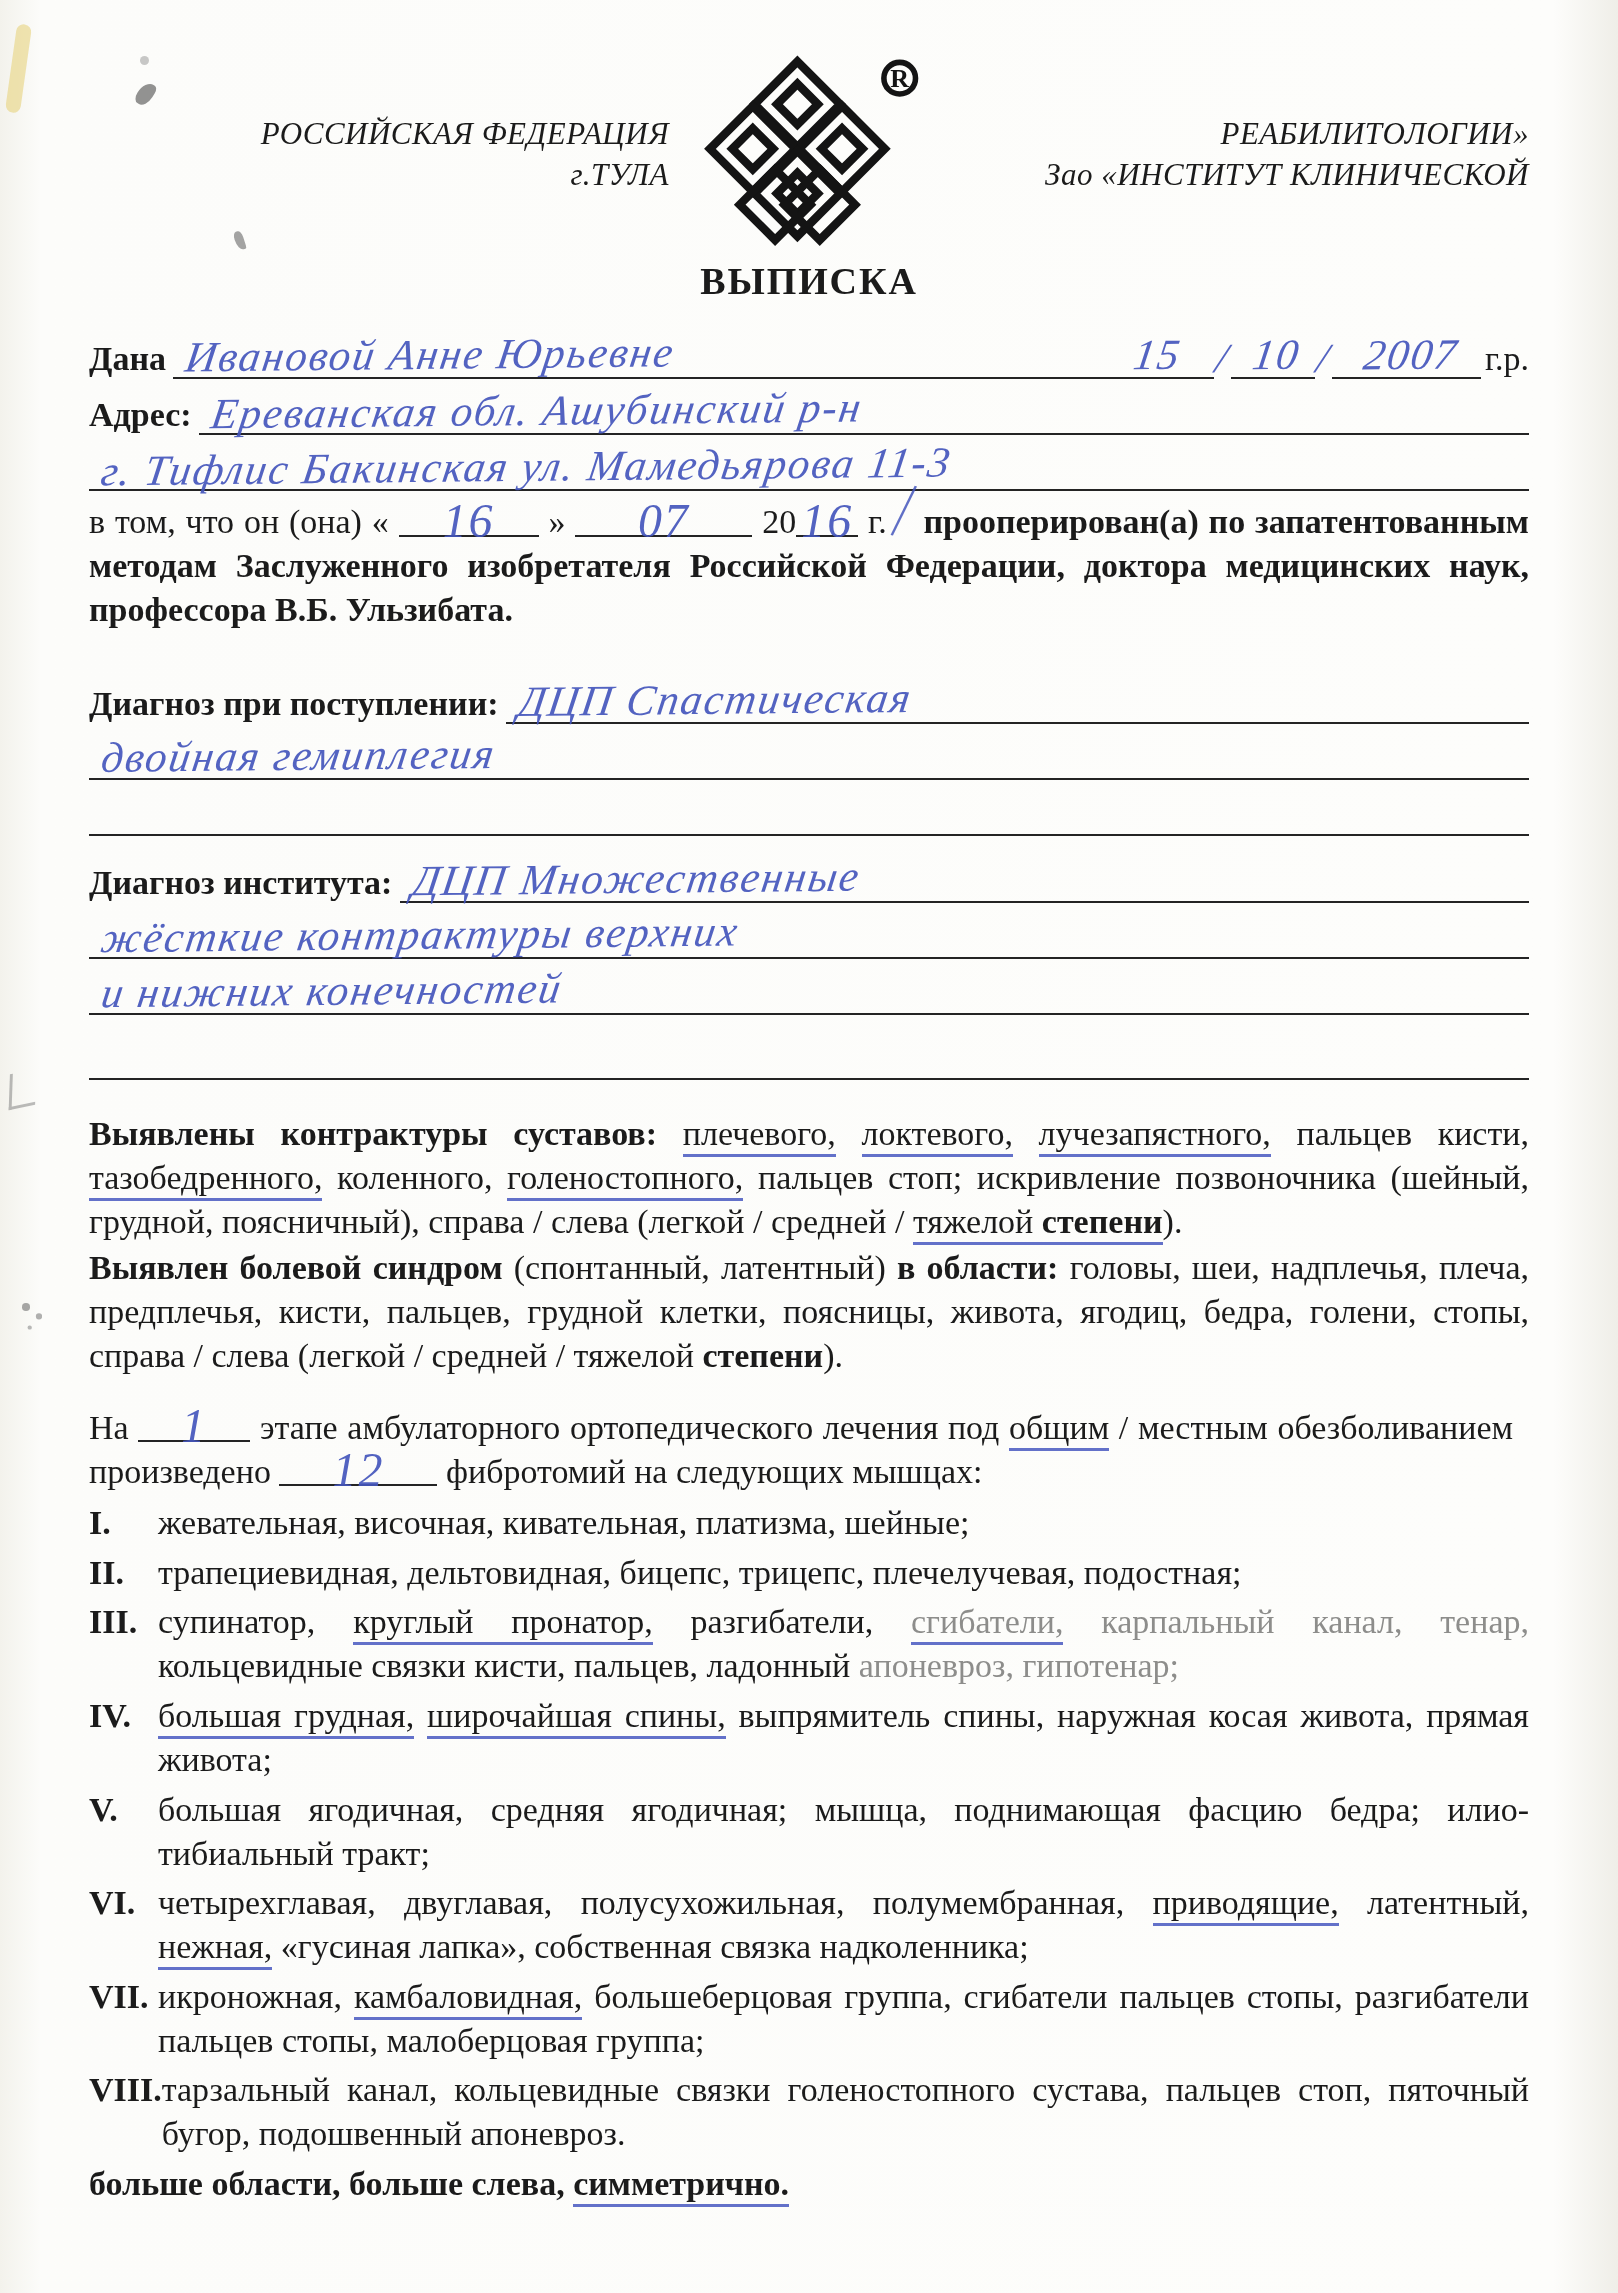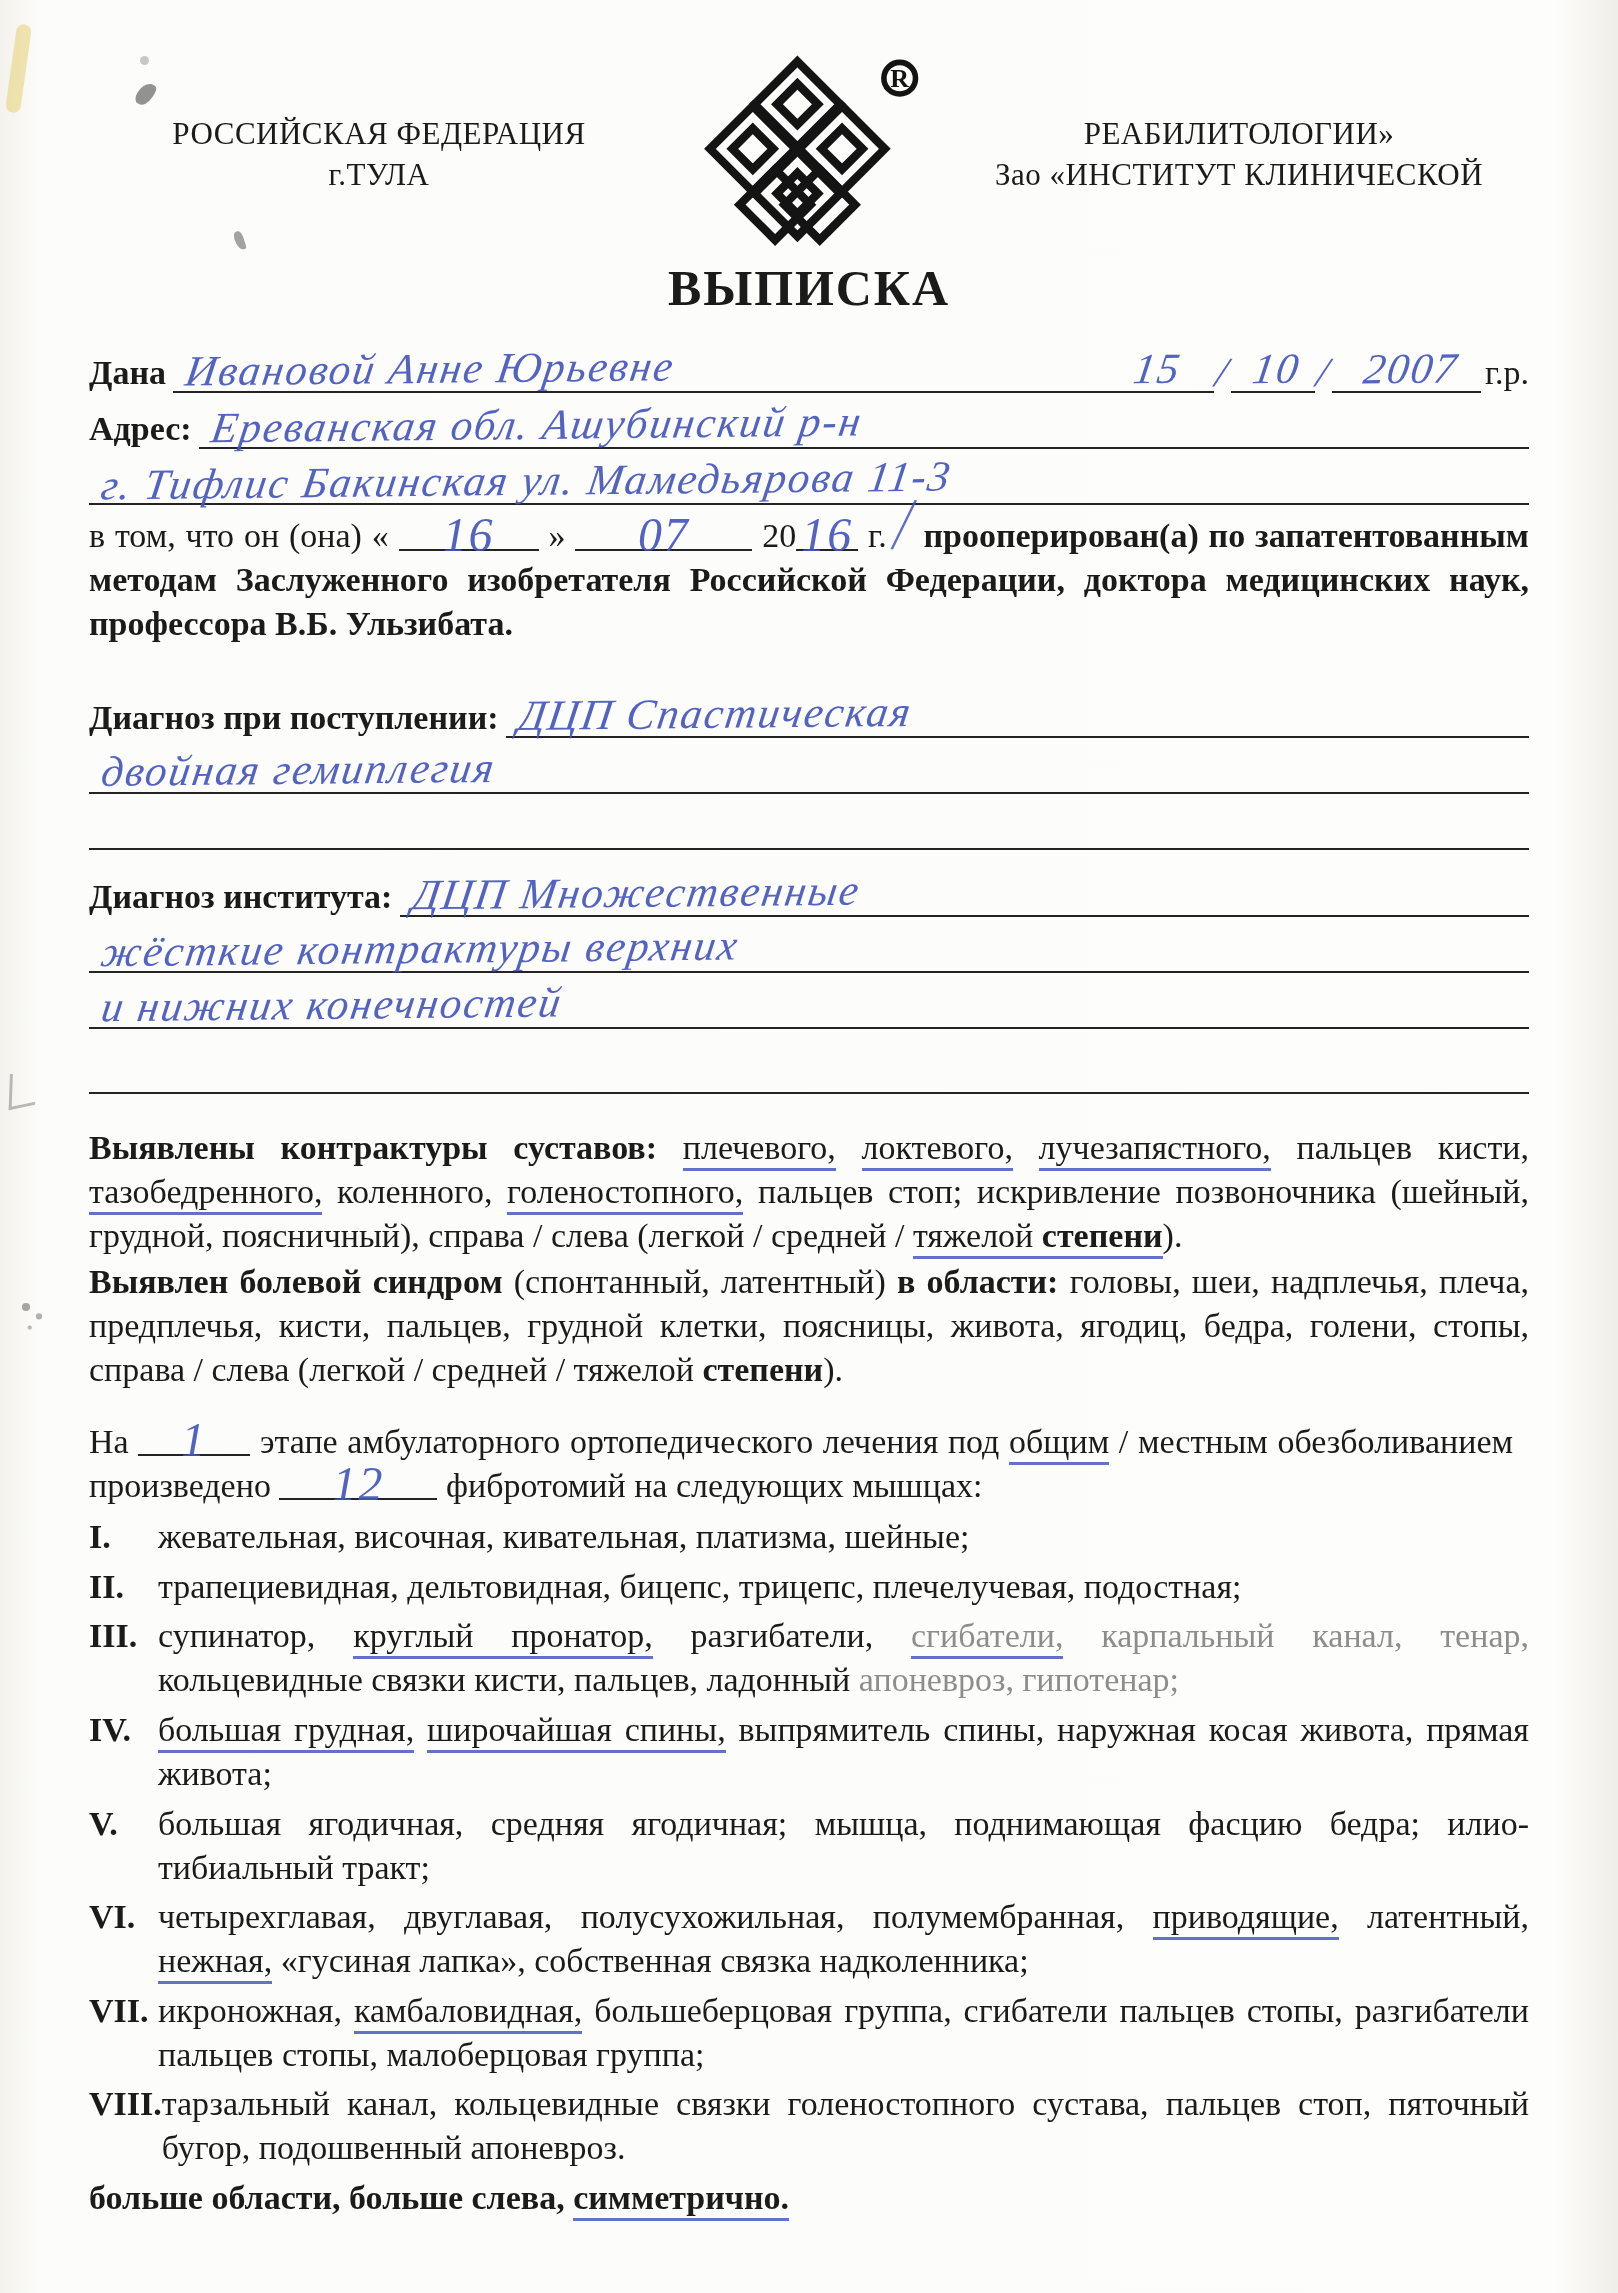--- a/index.html
+++ b/index.html
@@ -4,24 +4,24 @@
 <style>
   html,body{margin:0;padding:0;background:#8a8a88;}
   .page{
     position:relative;width:1618px;height:2293px;box-sizing:border-box;
     margin:0 auto;padding:54px 89px 28px 89px;overflow:hidden;
     background:linear-gradient(90deg,#f3f2ec 0,#fcfcfa 2.5%,#fdfdfb 96%,#efeee8 100%);
     font-family:"Liberation Serif",serif;color:#1b1b1b;
   }
   
   .hdr{display:flex;align-items:center;min-height:199px;margin-bottom:5.6px;}
-  .hdr-left,.hdr-right{flex:1;text-align:center;font-size:31px;line-height:41px;letter-spacing:0.5px;}
+  .hdr-left,.hdr-right{flex:1;text-align:right;font-size:31px;line-height:41px;letter-spacing:0.5px;font-style:italic;}
   .hdr-logo{flex:0 0 280px;display:flex;justify-content:center;position:relative;}
   
-  .title{text-align:center;font-size:50px;font-weight:700;letter-spacing:1.9px;margin:5.6px 0 22.4px 0;}
+  .title{text-align:center;font-size:38px;font-weight:700;letter-spacing:1.9px;margin:5.6px 0 22.4px 0;}
   
   .fillrow{display:flex;align-items:flex-end;min-height:54px;margin-bottom:1.9px;font-size:34px;}
   .lbl{white-space:nowrap;font-weight:700;padding-right:7.5px;line-height:41px;}
   .fill{border-bottom:2.8px solid #242424;position:relative;display:flex;align-items:flex-end;}
   .grow{flex:1;}
   .w130{width:121px;justify-content:center;}
   .w90{width:84px;justify-content:center;}
   .w160{width:149px;justify-content:center;}
   .suffix{white-space:nowrap;line-height:41px;padding-left:3.7px;}
   .hw{

